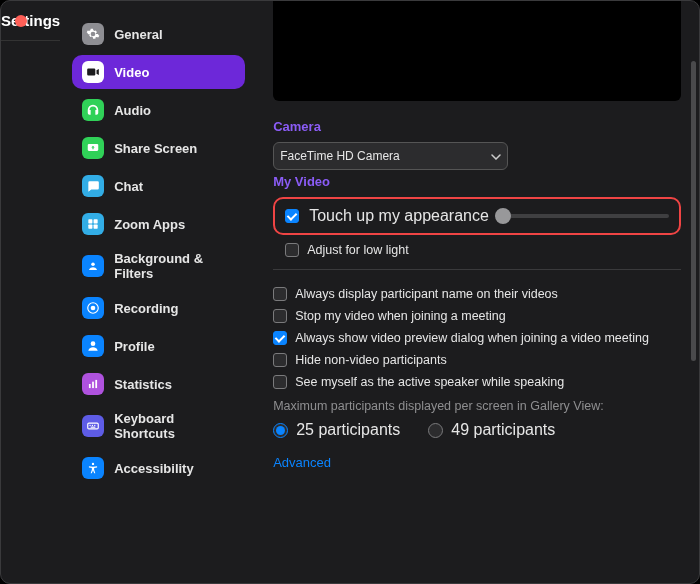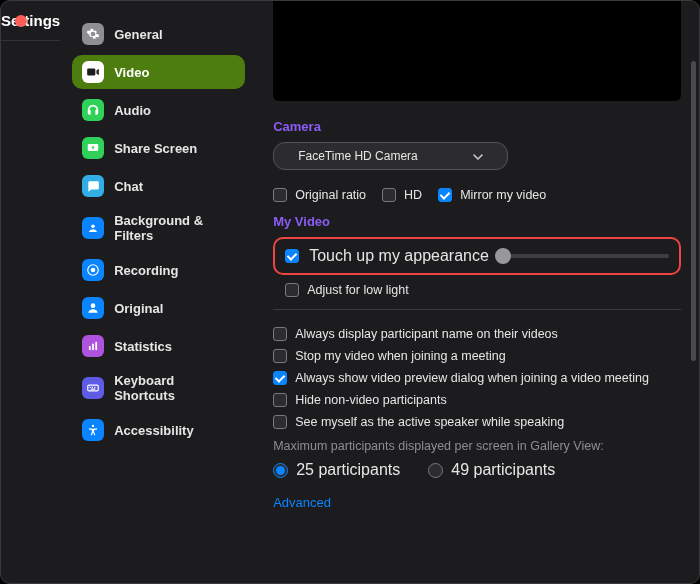--- a/index.html
+++ b/index.html
@@ -40,21 +40,21 @@
   .sidebar {
     width:195px;
     padding:16px 10px 16px 12px;
     display:flex; flex-direction:column; gap:4px;
   }
   .nav-item {
     display:flex; align-items:center; gap:10px;
     padding:6px 10px; border-radius:10px;
     color:#e6e6e6; font-size:13px; cursor:pointer;font-weight:bold;
   }
-  .nav-item.active { background:#4d7c0f; color:#fff; }
+  .nav-item.active { background:#6d28d9; color:#fff; }
   .nav-icon {
     width:22px; height:22px; border-radius:6px;
     display:flex; align-items:center; justify-content:center;
     flex-shrink:0;
   }
   .nav-icon svg { width:14px; height:14px; }
 
   .content {
     flex:1; padding:0 18px 18px 18px; overflow-y:auto;
     position:relative;
@@ -67,25 +67,25 @@
   .video-preview {
     width:100%; height:100px; background:#000;
     border-radius:0 0 6px 6px;
     margin-bottom:18px;
   }
   .section-label {
     color:#8b5cf6; font-weight:600; font-size:13px; margin:2px 0 8px 0;
   }
   .select {
     width:235px; height:28px;
-    background:#2c2c2e; border:1px solid #555; border-radius:12px;
+    background:#2c2c2e; border:1px solid #555; border-radius:6px;
     color:#e6e6e6; font-size:12px;
     display:flex; align-items:center; justify-content:space-between;
-    padding:0 24px; cursor:pointer;
-    margin-bottom:18px;
+    padding:0 6px; cursor:pointer;
+    margin-bottom:4px;
   }
   .row { display:flex; align-items:center; gap:16px; margin-bottom:12px; }
   .chk-line { display:flex; align-items:center; gap:8px; font-size:12.5px; color:#e6e6e6; }
   .chk {
     width:14px; height:14px; border-radius:3px;
     border:1px solid #7a7a7c; background:#2c2c2e; display:flex;
     align-items:center; justify-content:center; cursor:pointer;
   }
   .chk.checked { background:#0a84ff; border-color:#0a84ff; }
   .chk.checked::after {
@@ -166,20 +166,31 @@
         </div>
         <div class="nav-item">
           <span class="nav-icon" style="background:#32ade6">
             <svg viewBox="0 0 24 24" fill="#fff">
               <path d="M4 4h16a2 2 0 012 2v10a2 2 0 01-2 2H9l-5 4V6a2 2 0 012-2z"></path>
             </svg>
           </span>
           <span>Chat</span>
         </div>
         <div class="nav-item">
+          <span class="nav-icon" style="background:#32ade6">
+            <svg viewBox="0 0 24 24" fill="#fff">
+              <rect x="4" y="4" width="7" height="7" rx="1"></rect>
+              <rect x="13" y="4" width="7" height="7" rx="1"></rect>
+              <rect x="4" y="13" width="7" height="7" rx="1"></rect>
+              <rect x="13" y="13" width="7" height="7" rx="1"></rect>
+            </svg>
+          </span>
+          <span>Zoom Apps</span>
+        </div>
+        <div class="nav-item">
           <span class="nav-icon" style="background:#0a84ff">
             <svg viewBox="0 0 24 24" fill="#fff">
               <circle cx="12" cy="9" r="3"></circle>
               <path d="M5 19c1-4 5-5 7-5s6 1 7 5H5z"></path>
             </svg>
           </span>
           <span>Background &amp; Filters</span>
         </div>
         <div class="nav-item">
           <span class="nav-icon" style="background:#0a84ff">
@@ -190,21 +201,21 @@
           </span>
           <span>Recording</span>
         </div>
         <div class="nav-item">
           <span class="nav-icon" style="background:#0a84ff">
             <svg viewBox="0 0 24 24" fill="#fff">
               <circle cx="12" cy="8" r="4"></circle>
               <path d="M4 20c1-5 6-6 8-6s7 1 8 6H4z"></path>
             </svg>
           </span>
-          <span>Original</span>
+          <span>Profile</span>
         </div>
         <div class="nav-item">
           <span class="nav-icon" style="background:#af52de">
             <svg viewBox="0 0 24 24" fill="#fff">
               <rect x="5" y="12" width="3" height="7"></rect>
               <rect x="10.5" y="8" width="3" height="11"></rect>
               <rect x="16" y="5" width="3" height="14"></rect>
             </svg>
           </span>
           <span>Statistics</span>
@@ -241,34 +252,20 @@
 
       <div class="select">
         <span>FaceTime HD Camera</span>
         <span>
           <svg viewBox="0 0 10 6" width="10" height="6">
               <path d="M1 1l4 4 4-4" stroke="#ccc" stroke-width="1.5" fill="none" stroke-linecap="round"></path>
             </svg>
         </span>
       </div>
 
-      <div class="row">
-        <label class="chk-line">
-          <span class="chk"></span>
-          <span>Original ratio</span>
-        </label>
-        <label class="chk-line">
-          <span class="chk"></span>
-          <span>HD</span>
-        </label>
-        <label class="chk-line">
-          <span class="chk checked"></span>
-          <span>Mirror my video</span>
-        </label>
-      </div>
 
       <div class="section-label">My Video</div>
 
       <div class="highlight-box">
         <span class="chk checked"></span>
         <span>Touch up my appearance</span>
         <div class="slider-track">
           <div class="slider-thumb"></div>
         </div>
       </div>

